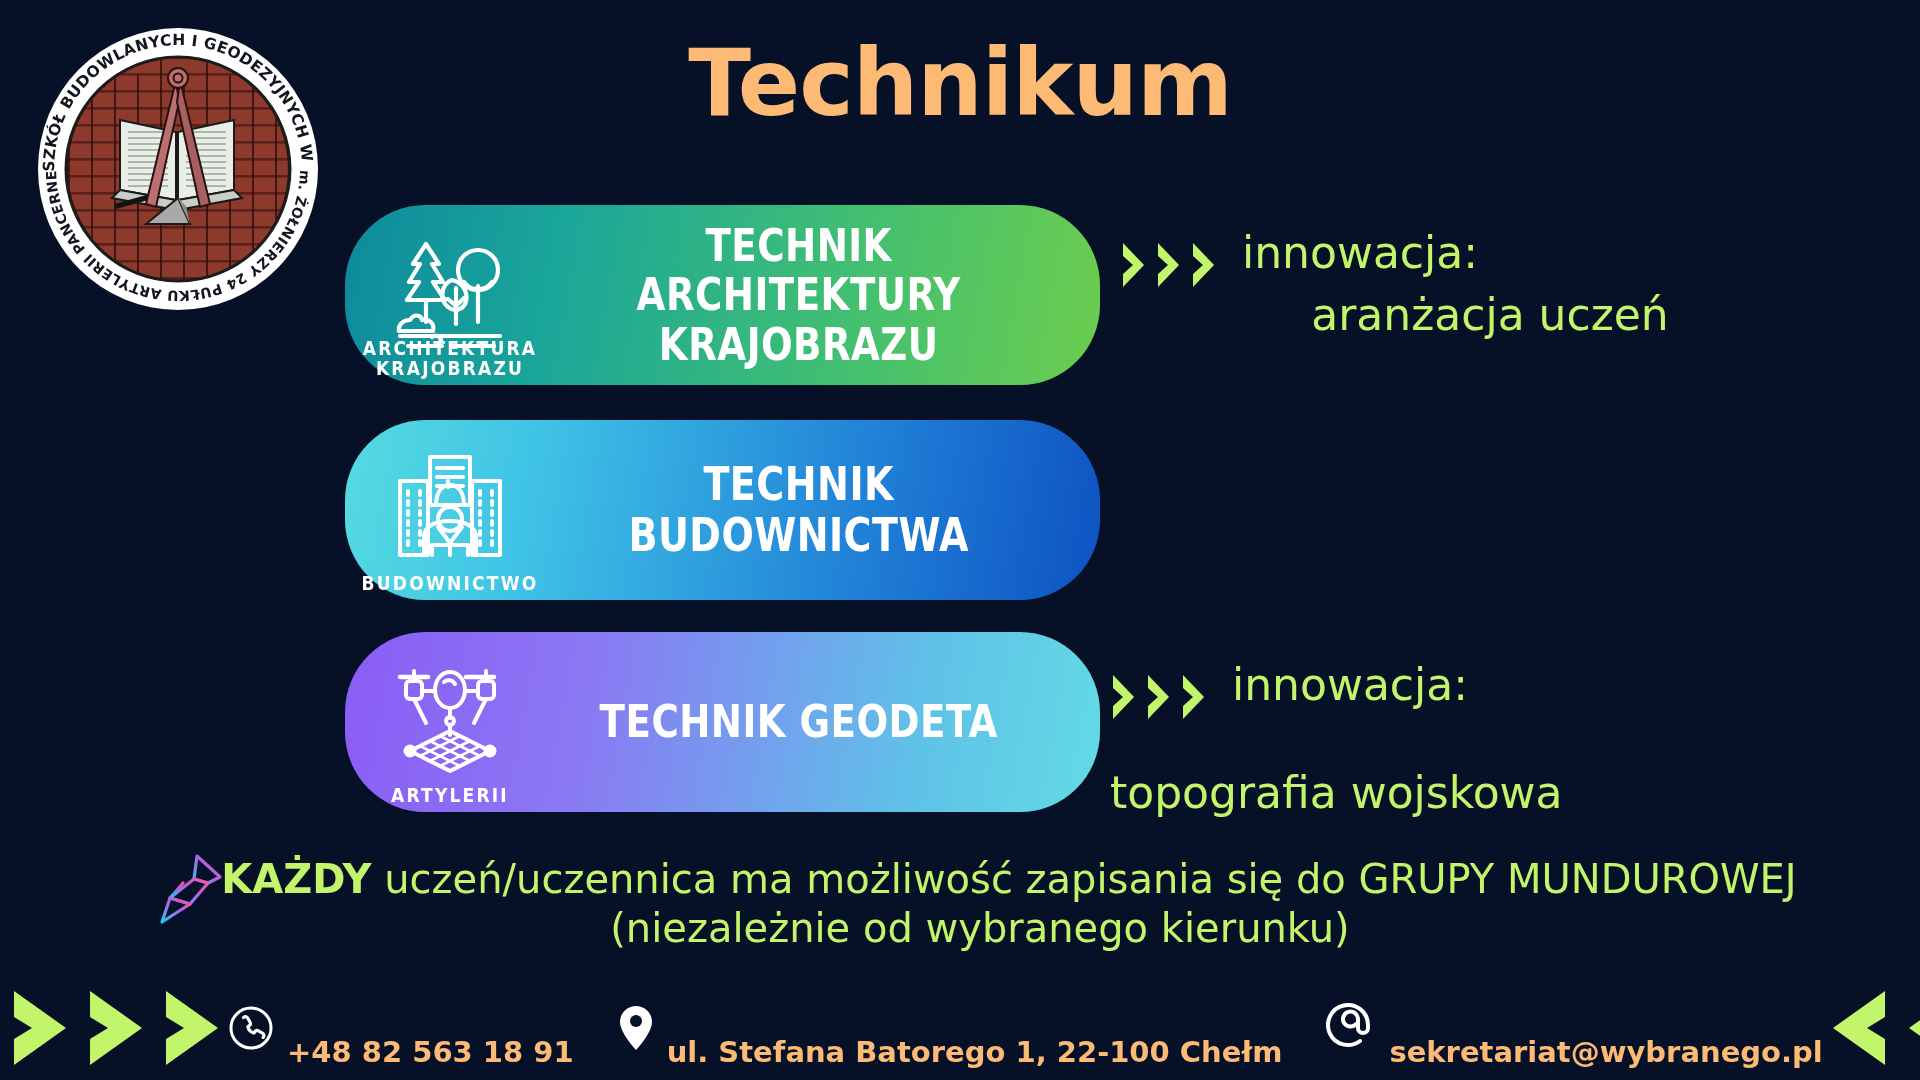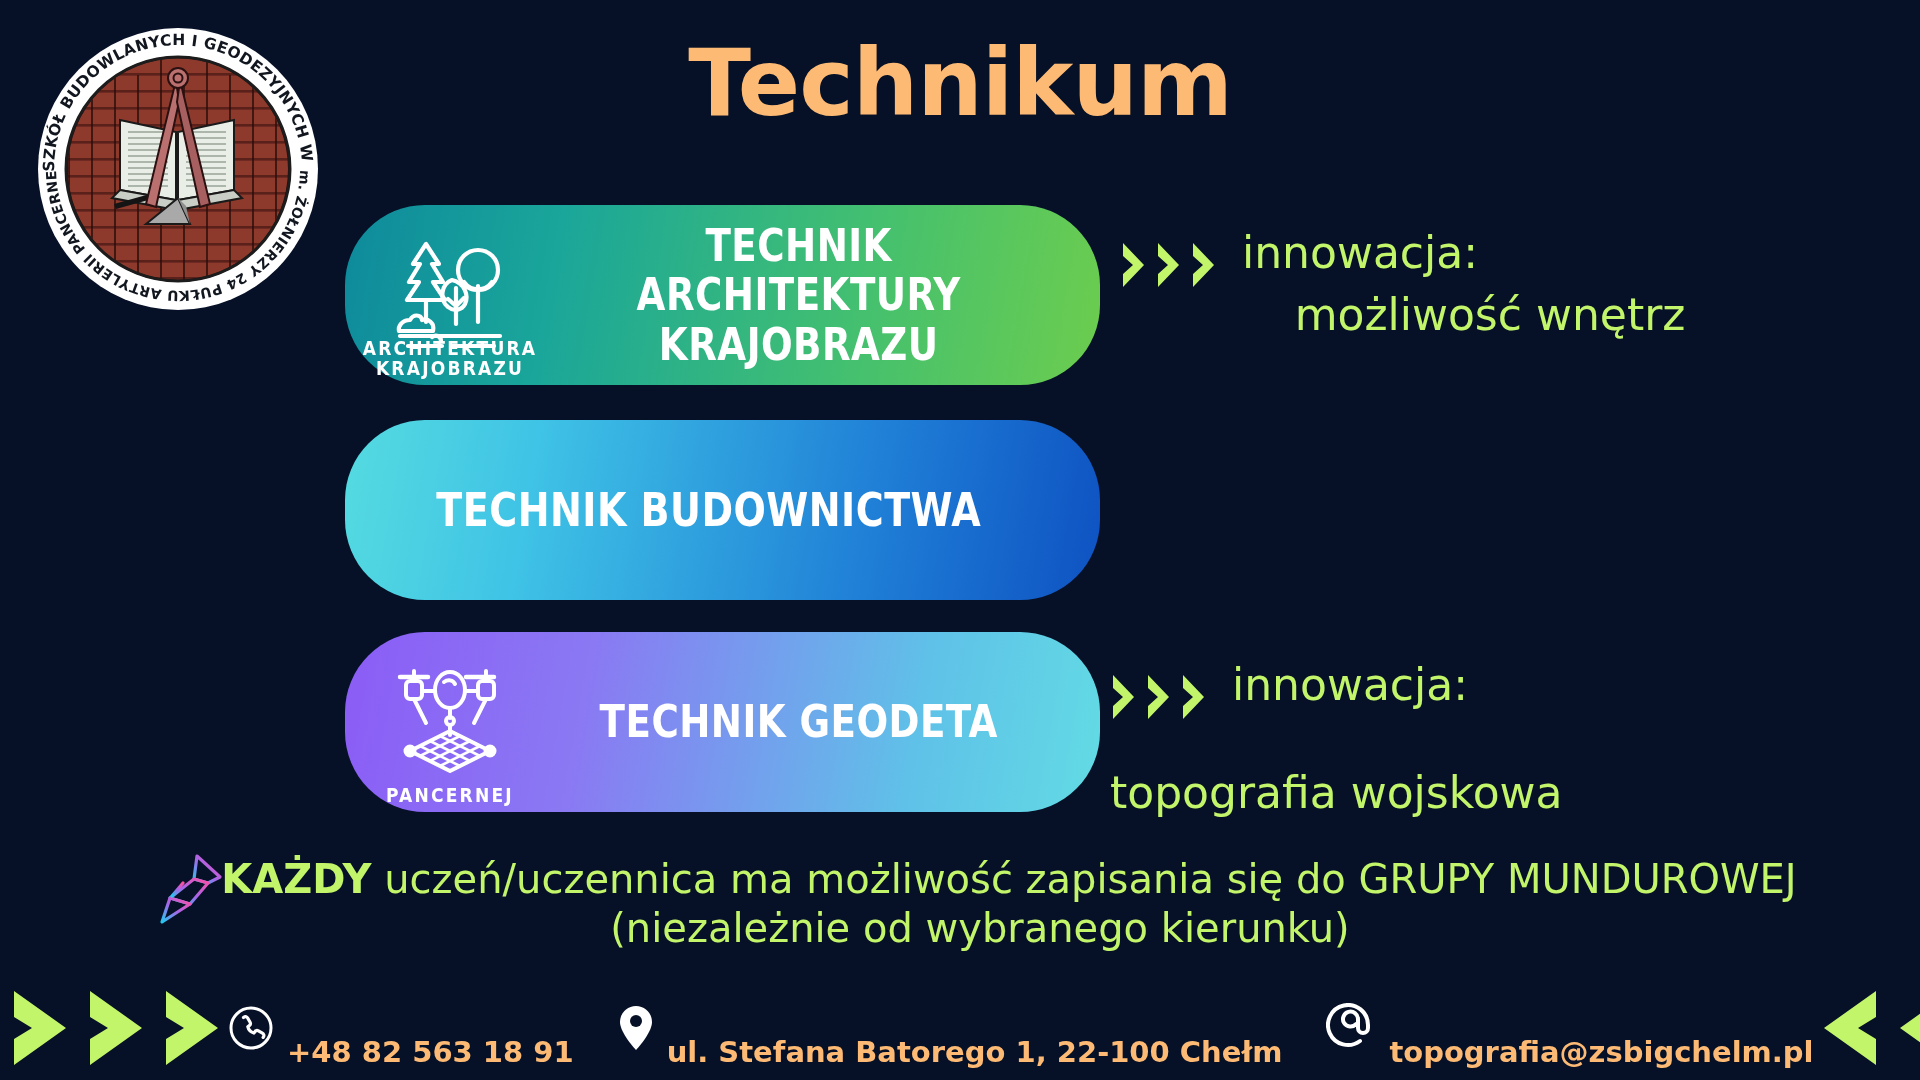--- a/index.html
+++ b/index.html
@@ -246,24 +246,46 @@
         </svg>
       <svg class="chev" viewBox="0 0 30 50">
           <path d="M3 3 L24 25 L3 47 L3 34 L13 25 L3 16 Z" fill="#c3f56a"></path>
         </svg>
       <svg class="chev" viewBox="0 0 30 50">
           <path d="M3 3 L24 25 L3 47 L3 34 L13 25 L3 16 Z" fill="#c3f56a"></path>
         </svg>
     </span>
     <span>innowacja:</span>
   </div>
-  <span class="innov-l2">możliwość wnętrz</span>
+  <span class="innov-l2">aranżacja uczeń</span>
 </div>
 
 <div class="card card-2">
+  <div class="card-icon">
+    <svg width="128" height="118" viewBox="0 0 128 118" fill="none" stroke="#ffffff" stroke-width="4" stroke-linecap="round" stroke-linejoin="round">
+      <rect x="44" y="6" width="40" height="48"></rect>
+      <path d="M51 17 h26 M51 26 h26 M51 35 h26"></path>
+      <rect x="14" y="30" width="28" height="74"></rect>
+      <rect x="86" y="30" width="28" height="74"></rect>
+      <g stroke-dasharray="4 6">
+        <path d="M22 40 V96 M34 40 V96"></path>
+        <path d="M94 40 V96 M106 40 V96"></path>
+      </g>
+      <path d="M50 54 c0 -13 6 -20 14 -20 c8 0 14 7 14 20 Z"></path>
+      <path d="M62 36 v-6 M46 54 h36"></path>
+      <circle cx="64" cy="68" r="12"></circle>
+      <path d="M38 104 v-18 c0 -10 10 -16 26 -16 c16 0 26 6 26 16 v18"></path>
+      <path d="M52 76 L64 92 L76 76"></path>
+      <path d="M64 92 v12"></path>
+      <path d="M46 104 v-10 h36 v10"></path>
+    </svg>
+    <div class="card-sublabel">
+      <span>BUDOWNICTWO</span>
+    </div>
+  </div>
   <div class="card-title">
     <span>TECHNIK BUDOWNICTWA</span>
   </div>
 </div>
 
 <div class="card card-3">
   <div class="card-icon">
     <svg width="128" height="118" viewBox="0 0 128 118" fill="none" stroke="#ffffff" stroke-width="4" stroke-linecap="round" stroke-linejoin="round">
       <ellipse cx="64" cy="27" rx="15" ry="18"></ellipse>
       <path d="M58 19 c4 -3 9 -2 11 2"></path>
@@ -276,21 +298,21 @@
       <path d="M64 45 v10"></path>
       <circle cx="64" cy="58" r="4"></circle>
       <path d="M64 62 L64 72"></path>
       <path d="M64 68 L24 88 L64 108 L104 88 Z"></path>
       <circle cx="24" cy="88" r="4.5" fill="#ffffff"></circle>
       <circle cx="104" cy="88" r="4.5" fill="#ffffff"></circle>
       <path d="M44 78 L84 98 M54 73 L94 93 M34 83 L74 103" stroke-width="2.6"></path>
       <path d="M84 78 L44 98 M74 73 L34 93 M94 83 L54 103" stroke-width="2.6"></path>
     </svg>
     <div class="card-sublabel">
-      <span>PANCERNEJ</span>
+      <span>ARTYLERII</span>
     </div>
   </div>
   <div class="card-title">
     <span>TECHNIK GEODETA</span>
   </div>
 </div>
 
 <div class="innov innov-2">
   <div class="innov-row">
     <span class="chev-group">
@@ -356,21 +378,21 @@
         <path d="M18 2 C9 2 2 9 2 18 C2 29 18 46 18 46 C18 46 34 29 34 18 C34 9 27 2 18 2 Z" fill="#ffffff"></path>
         <circle cx="18" cy="17" r="6" fill="#061127"></circle>
       </svg>
       <span class="contact-text">ul. Stefana Batorego 1, 22-100 Chełm</span>
     </div>
 
     <div class="contact-item">
       <svg class="c-icon" width="50" height="50" viewBox="0 0 50 50">
         <path d="M34 38 a20 20 0 1 1 8 -16 v3 a5 5 0 0 1 -10 0 v-9 a7.5 7.5 0 1 0 -2 5.2" fill="none" stroke="#ffffff" stroke-width="4" stroke-linecap="round"></path>
       </svg>
-      <span class="contact-text">topografia@zsbigchelm.pl</span>
+      <span class="contact-text">sekretariat@wybranego.pl</span>
     </div>
   </div>
 
   <span class="corner-chevrons corner-right">
     <svg class="cchev" viewBox="0 0 68 82">
         <path d="M62 4 L10 41 L62 78 L62 52 L44 41 L62 30 Z" fill="#c3f56a"></path>
       </svg>
     <svg class="cchev" viewBox="0 0 68 82">
         <path d="M62 4 L10 41 L62 78 L62 52 L44 41 L62 30 Z" fill="#c3f56a"></path>
       </svg>

